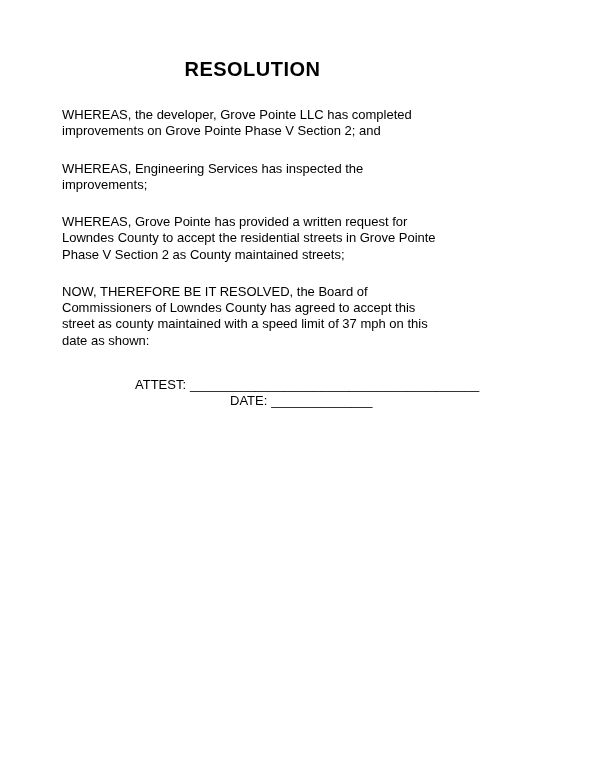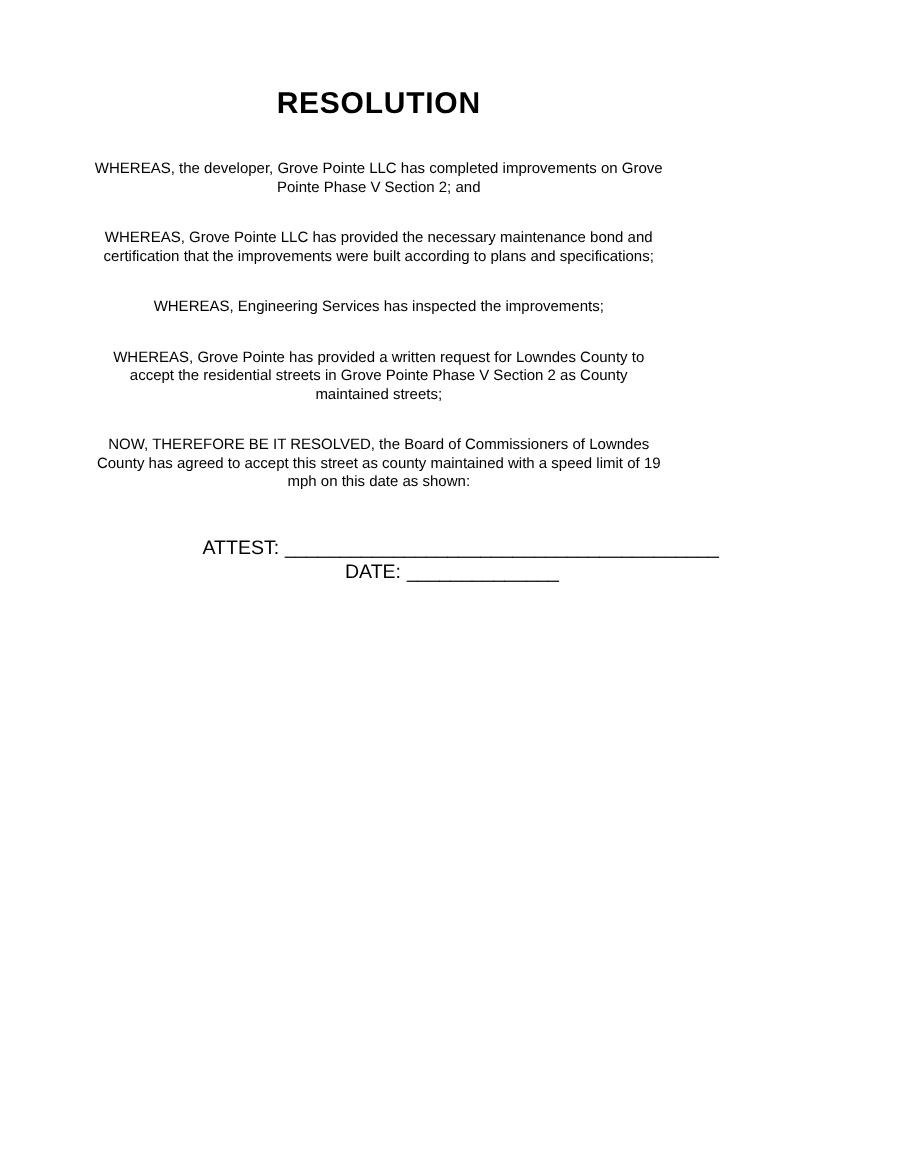--- a/index.html
+++ b/index.html
@@ -20,22 +20,22 @@
   }
   .doc-title {
     margin: 0 0 26px 0;
     text-align: center;
     font-size: 20px;
     font-weight: bold;
     letter-spacing: 0.5px;
   }
   .para {
     margin: 0 0 21px 0;
-    text-align: center;
-    font-size: 10px;
+    text-align: left;
+    font-size: 13px;
     line-height: 1.25;
   }
   .para.last {
     margin-bottom: 28px;
   }
   .attest-row {
     margin-left: 73px;
     font-size: 13px;
     line-height: 1.25;
     white-space: nowrap;
@@ -67,27 +67,26 @@
 </style>
 </head>
 <body>
 
 <div class="page">
 
   <h1 class="doc-title">RESOLUTION</h1>
 
   <p class="para">WHEREAS, the developer, Grove Pointe LLC has completed improvements on Grove Pointe Phase V Section 2; and</p>
 
-  <p class="para">WHEREAS, Grove Pointe LLC has provided the necessary maintenance bond and certification that the improvements were built according to plans and specifications;</p>
 
   <p class="para">WHEREAS, Engineering Services has inspected the improvements;</p>
 
   <p class="para">WHEREAS, Grove Pointe has provided a written request for Lowndes County to accept the residential streets in Grove Pointe Phase V Section 2 as County maintained streets;</p>
 
-  <p class="para last">NOW, THEREFORE BE IT RESOLVED, the Board of Commissioners of Lowndes County has agreed to accept this street as county maintained with a speed limit of 19 mph on this date as shown:</p>
+  <p class="para last">NOW, THEREFORE BE IT RESOLVED, the Board of Commissioners of Lowndes County has agreed to accept this street as county maintained with a speed limit of 37 mph on this date as shown:</p>
 
   <div class="attest-row">
     <span class="attest-label">ATTEST:</span><span class="sig-col"><span class="fill-line">________________________________________</span></span>
   </div>
 
   <div class="date-row">
     <span>DATE:</span><span class="fill-line">______________</span>
   </div>
 
 </div>

